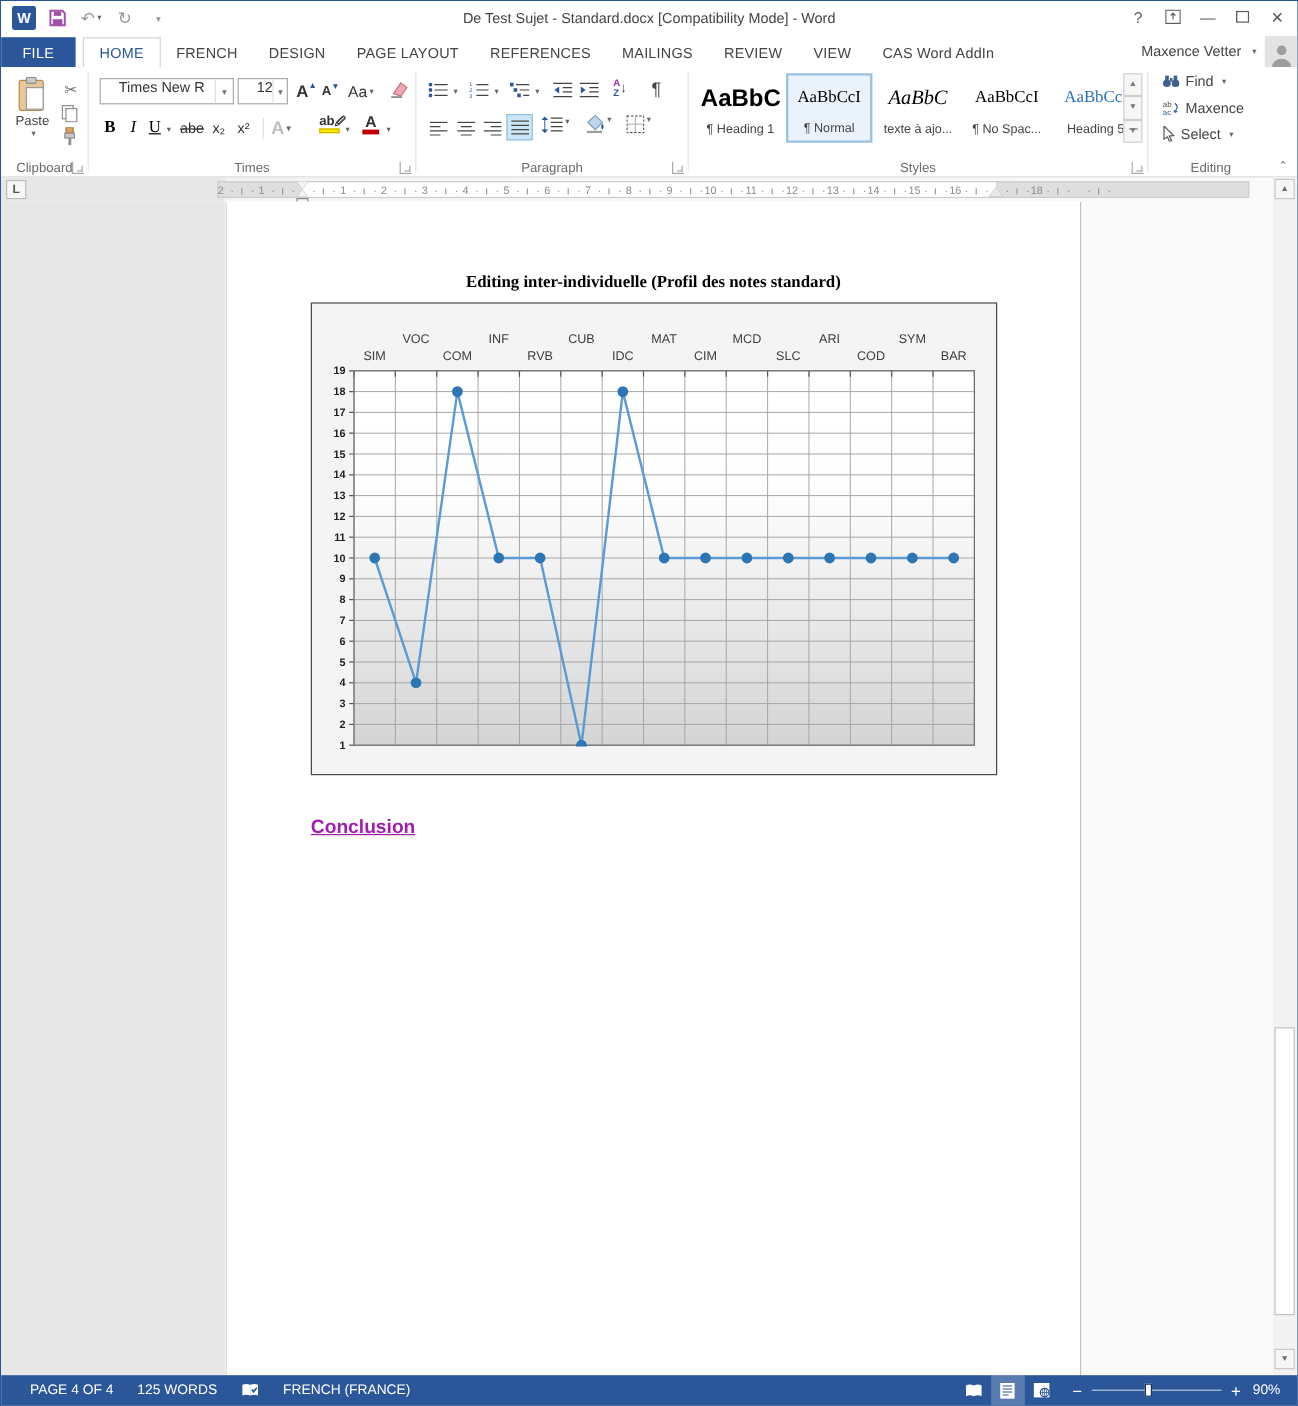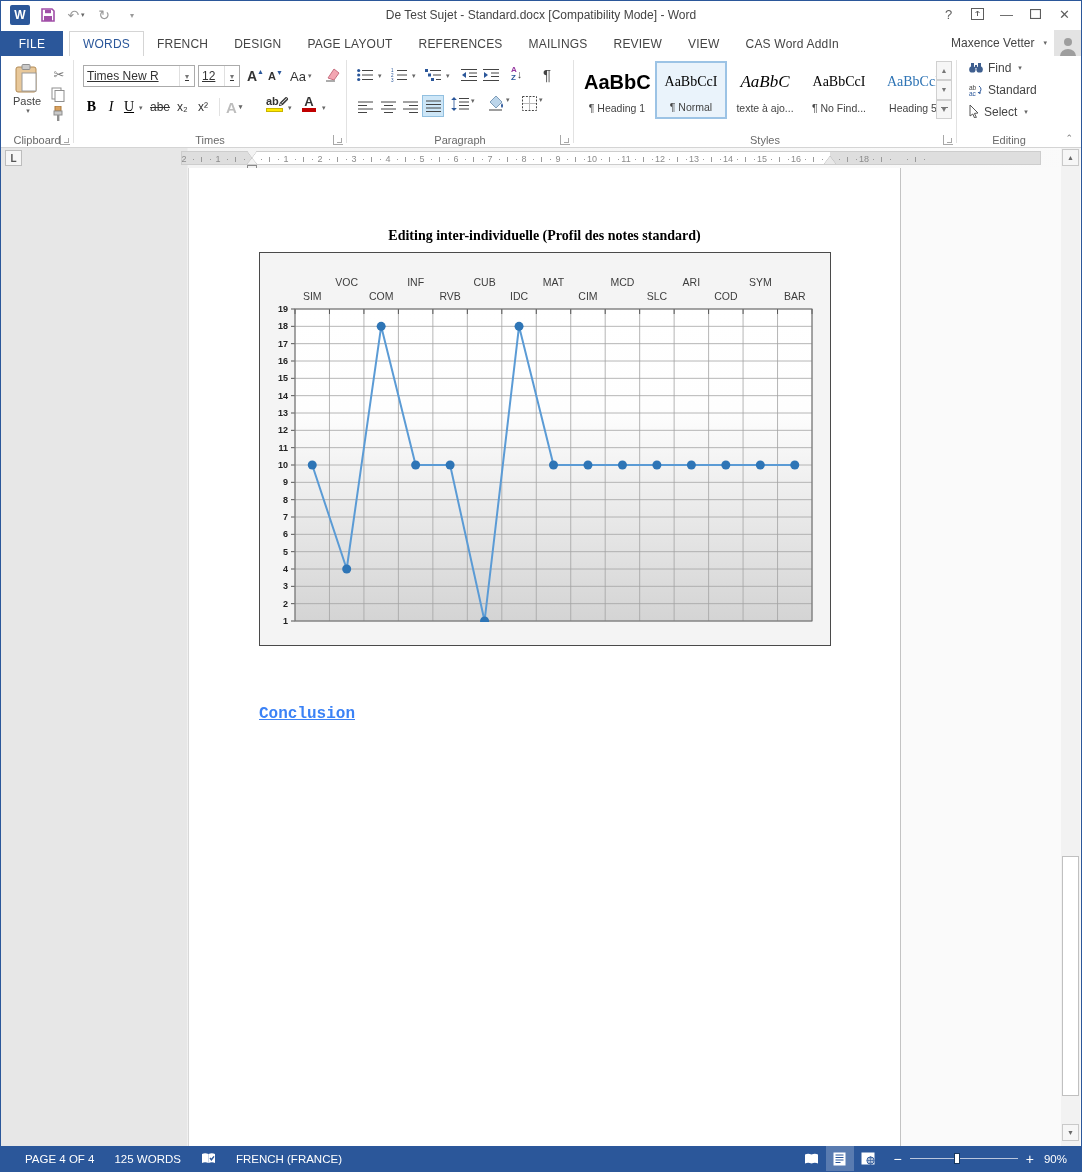--- a/index.html
+++ b/index.html
@@ -25,21 +25,21 @@
   .avatar { width:27px; height:26px; background:#e3e3e3; display:flex; align-items:flex-end; justify-content:center; overflow:hidden; }
 
   
   .ribbon { position:absolute; left:0; top:55px; width:100%; height:92px; background:#fff; border-bottom:1px solid #d4d4d4; }
   .group { position:absolute; top:0; height:92px; }
   .group-label { position:absolute; bottom:2px; left:0; right:0; text-align:center; font-size:11px; color:#6a6a6a; }
   .gsep { position:absolute; top:4px; bottom:4px; width:1px; background:#e2e2e2; }
   .launcher { position:absolute; bottom:3px; right:3px; width:10px; height:10px; border-left:1px solid #8c8c8c; border-bottom:1px solid #8c8c8c; opacity:.75; }
   .launcher:after { content:""; position:absolute; right:1px; bottom:1px; width:4px; height:4px; border-right:1px solid #8c8c8c; border-bottom:1px solid #8c8c8c; }
   .small-btn { display:flex; align-items:center; justify-content:center; color:#444; }
-  .combo { border:1px solid #ababab; background:#fff; height:22px; display:flex; align-items:center; font-size:12px; color:#333; padding-left:3px;text-decoration:underline; }
+  .combo { border:1px solid #ababab; background:#fff; height:22px; display:flex; font-size:12px; color:#333; padding-left:15px; }
   .combo .arr { margin-left:auto; width:15px; height:100%; display:flex; align-items:center; justify-content:center; color:#777; font-size:8px; border-left:1px solid #e0e0e0; }
   .dd { font-size:7px; color:#666; margin-left:2px; }
   .chip { position:relative; display:flex; align-items:center; justify-content:center; height:22px; }
   .active-toggle { background:#cde6f7; border:1px solid #92c0e0; }
 
   
   .style-card { position:absolute; top:5px; width:72px; height:58px; border:1px solid #fff; display:flex; flex-direction:column; align-items:center; justify-content:flex-end; overflow:hidden; }
   .style-card.selected { background:#eaf3fb; border:2px solid #9cc3e5; }
   .style-sample { flex:1; display:flex; align-items:center; justify-content:center; width:100%; overflow:hidden; white-space:nowrap; color:#000; }
   .style-name { font-size:10.5px; color:#444; padding-bottom:4px; white-space:nowrap; }
@@ -59,21 +59,21 @@
   .ind-first { position:absolute; width:0; height:0; border-left:5px solid transparent; border-right:5px solid transparent; border-top:7px solid #f3f3f3; top:-1px; transform:translateX(-50%); filter:drop-shadow(0 0 0.5px #707070); }
   .ind-hang { position:absolute; width:0; height:0; border-left:5px solid transparent; border-right:5px solid transparent; border-bottom:6px solid #f3f3f3; bottom:0; transform:translateX(-50%); filter:drop-shadow(0 0 0.5px #707070); }
   .ind-box { position:absolute; width:10px; height:5px; background:#f3f3f3; border:1px solid #8a8a8a; bottom:-6px; transform:translateX(-50%); }
   .ind-right { position:absolute; width:0; height:0; border-left:6px solid transparent; border-right:6px solid transparent; border-bottom:8px solid #e9e9e9; bottom:0; transform:translateX(-50%); filter:drop-shadow(0 0 0.5px #707070); }
 
   
   .canvas { position:absolute; left:0; top:167px; width:100%; height:980px; background:linear-gradient(90deg,#e7e7e7 0,#e7e7e7 186px,#fafafa 187px,#fafafa 100%); overflow:hidden; }
   .page { position:absolute; left:187px; top:0; width:713px; height:980px; background:#fff; border-right:1px solid #c3c3c3; border-left:1px solid #d8d8d8; }
   .chart-title { position:absolute; left:0; width:100%; top:60px; text-align:center; font-family:"Liberation Serif", serif; font-weight:bold; font-size:14px; color:#000; }
   .chart-frame { position:absolute; left:70px; top:84px; width:572px; height:394px; background:#f4f4f4; border:1px solid #4a4a4a; }
-  .doc-h { position:absolute; left:70px; top:537px; font-family:Liberation Mono, monospace; font-weight:bold; font-size:16px; text-decoration:underline; color:#3b82f6; }
+  .doc-h { position:absolute; left:70px; top:513px; font-family:Liberation Sans, sans-serif; font-weight:bold; font-size:16px; text-decoration:underline; color:#a21caf; }
   .doc-p { position:absolute; left:70px; top:546px; font-family:"Liberation Serif", serif; font-style:italic; font-size:16.5px; color:#000; }
 
   
   .vscroll { position:absolute; right:1px; top:147px; width:19px; height:1000px; background:#f2f2f2; }
   .sbtn { position:absolute; left:1px; width:17px; height:17px; background:#f6f6f6; border:1px solid #c9c9c9; color:#6a6a6a; font-size:7px; display:flex; align-items:center; justify-content:center; }
   .sthumb { position:absolute; left:1px; width:17px; background:#fff; border:1px solid #c0c0c0; }
 
   
   .statusbar { position:absolute; left:0; bottom:0; width:100%; height:25px; background:#2b579a; color:#fff; display:flex; align-items:center; font-size:11.5px; }
   .sb-item { padding:12px 10px; display:flex; align-items:center; gap:4px; height:100%; }
@@ -123,21 +123,21 @@
             <rect x="0.5" y="0.5" width="10" height="9" fill="none" stroke="#5d5d5d" stroke-width="1.2"></rect>
           </svg>
       </div>
       <div class="win-btn">✕</div>
     </div>
   </div>
 
   <div class="tabrow">
     <div class="file-tab">FILE</div>
     <div id="tabs-container" style="display:flex; align-items:flex-end; margin-left:6px;">
-        <div class="tab active">WORDS</div>
+        <div class="tab active">HOME</div>
         <div class="tab">FRENCH</div>
         <div class="tab">DESIGN</div>
         <div class="tab">PAGE LAYOUT</div>
         <div class="tab">REFERENCES</div>
         <div class="tab">MAILINGS</div>
         <div class="tab">REVIEW</div>
         <div class="tab">VIEW</div>
         <div class="tab">CAS Word AddIn</div>
       </div>
   </div>
@@ -365,21 +365,21 @@
           <div class="style-card selected" style="left: 81px;">
             <div class="style-sample" style="font-family: &quot;Liberation Serif&quot;, serif; font-size: 14px;">AaBbCcI</div>
             <div class="style-name">¶ Normal</div>
           </div>
           <div class="style-card" style="left: 155px;">
             <div class="style-sample" style="font-family: &quot;Liberation Serif&quot;, serif; font-style: italic; font-size: 17px;">AaBbC</div>
             <div class="style-name">texte à ajo...</div>
           </div>
           <div class="style-card" style="left: 229px;">
             <div class="style-sample" style="font-family: &quot;Liberation Serif&quot;, serif; font-size: 14px;">AaBbCcI</div>
-            <div class="style-name">¶ No Find...</div>
+            <div class="style-name">¶ No Spac...</div>
           </div>
           <div class="style-card" style="left: 303px;">
             <div class="style-sample" style="font-family: &quot;Liberation Serif&quot;, serif; font-size: 14px; color: rgb(46, 116, 181);">AaBbCcl</div>
             <div class="style-name">Heading 5</div>
           </div>
         </div>
       <div class="gal-btns">
         <div class="gal-btn">▲</div>
         <div class="gal-btn">▼</div>
         <div class="gal-btn" style="flex-direction:column; line-height:4px;"><span style="width:7px; border-top:1px solid #777;"></span>▼</div>
@@ -401,21 +401,21 @@
         <span>Find</span>
           <span class="dd">▾</span>
       </div>
       <div class="edit-row">
         <svg width="14" height="12" viewBox="0 0 14 12">
             <text x="0" y="5.5" font-size="6.5" fill="#444" font-family="sans-serif">ab</text>
             <text x="0" y="12" font-size="6.5" fill="#2b579a" font-family="sans-serif">ac</text>
             <path d="M10 2 q4 3 0 7" fill="none" stroke="#2b579a"></path>
             <path d="M9 8 l1.4 1.6 L12 8.6" fill="none" stroke="#2b579a"></path>
           </svg>
-        <span>Standard</span>
+        <span>Maxence</span>
       </div>
       <div class="edit-row">
         <svg width="10" height="13" viewBox="0 0 10 13">
             <path d="M1 0 L9 8 L5.4 8.4 L7.4 12.4 L5.6 13 L3.8 9 L1 11 z" fill="#fff" stroke="#555"></path>
           </svg>
         <span>Select</span>
           <span class="dd">▾</span>
       </div>
       <div class="group-label"><span>Editing</span></div>
     </div>

